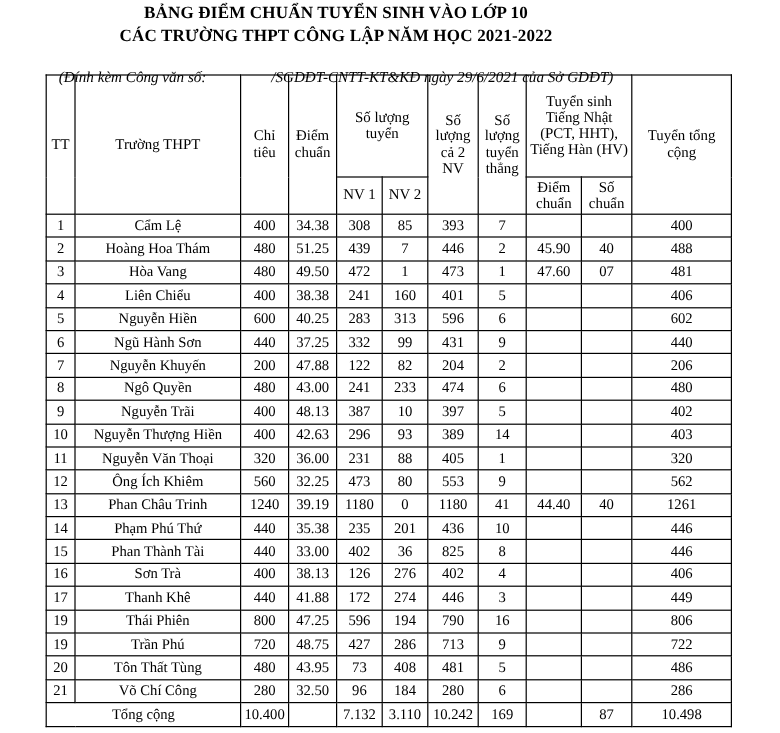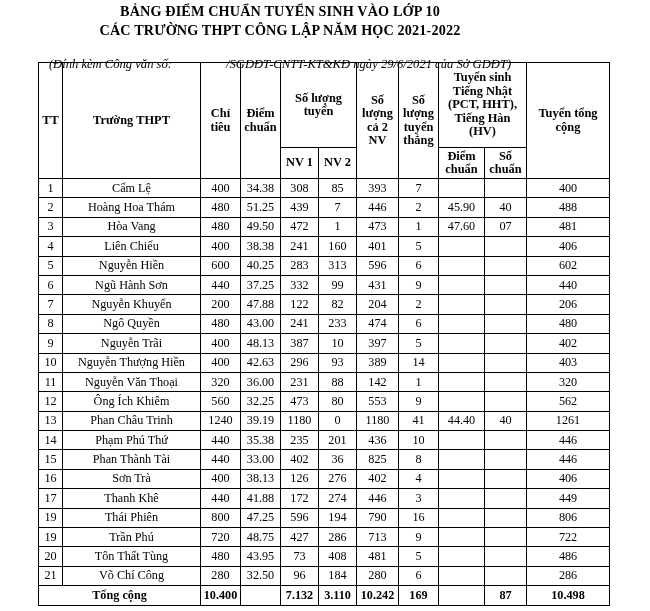--- a/index.html
+++ b/index.html
@@ -53,42 +53,42 @@
   table.grid th, table.grid td {
     border: 1px solid #000;
     padding: 0 2px;
     font-size: 12.2px;
     line-height: 13.2px;
     text-align: center;
     vertical-align: middle;
     overflow: hidden;
   }
   table.grid th {
-    font-weight: bold;
+    font-weight: normal;
     font-size: 12.4px;
     line-height: 13.4px;
   }
   
   col.c-tt       { width: 24px; }
   col.c-school   { width: 138px; }
   col.c-chitieu  { width: 40px; }
   col.c-diem     { width: 40px; }
   col.c-nv1      { width: 38px; }
   col.c-nv2      { width: 38px; }
   col.c-ca2nv    { width: 42px; }
   col.c-thang    { width: 40px; }
   col.c-jdiem    { width: 46px; }
   col.c-jso      { width: 42px; }
   col.c-total    { width: 83px; }
 
   td.school, th.school { text-align: left; padding-left: 6px; }
   td.num { text-align: center; }
   tr.data-row td { height: 19.4px; }
   tr.total-row td {
-    font-weight: bold;
+    font-weight: normal;
     height: 20px;
   }
   td.total-label {
     text-align: center;
     font-weight: bold;
     padding-right: 30px;
   }
   th.h-main { height: 85px; }
   th.h-sub  { height: 31px; }
 </style>
@@ -268,21 +268,21 @@
             <td class="num"></td>
             <td class="num">403</td>
           </tr>
           <tr class="data-row">
             <td class="num">11</td>
             <td class="school">Nguyễn Văn Thoại</td>
             <td class="num">320</td>
             <td class="num">36.00</td>
             <td class="num">231</td>
             <td class="num">88</td>
-            <td class="num">142</td>
+            <td class="num">405</td>
             <td class="num">1</td>
             <td class="num"></td>
             <td class="num"></td>
             <td class="num">320</td>
           </tr>
           <tr class="data-row">
             <td class="num">12</td>
             <td class="school">Ông Ích Khiêm</td>
             <td class="num">560</td>
             <td class="num">32.25</td>

